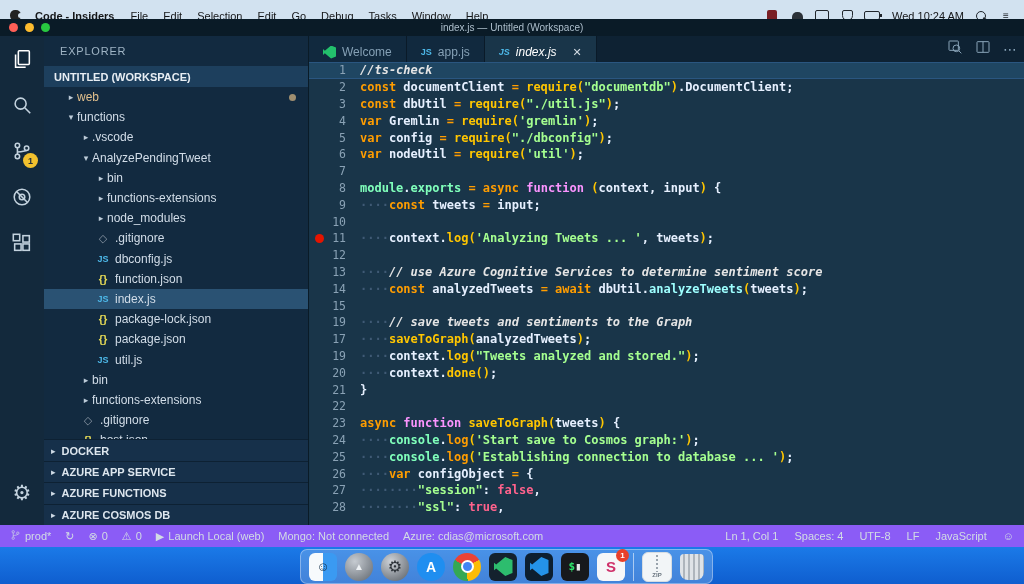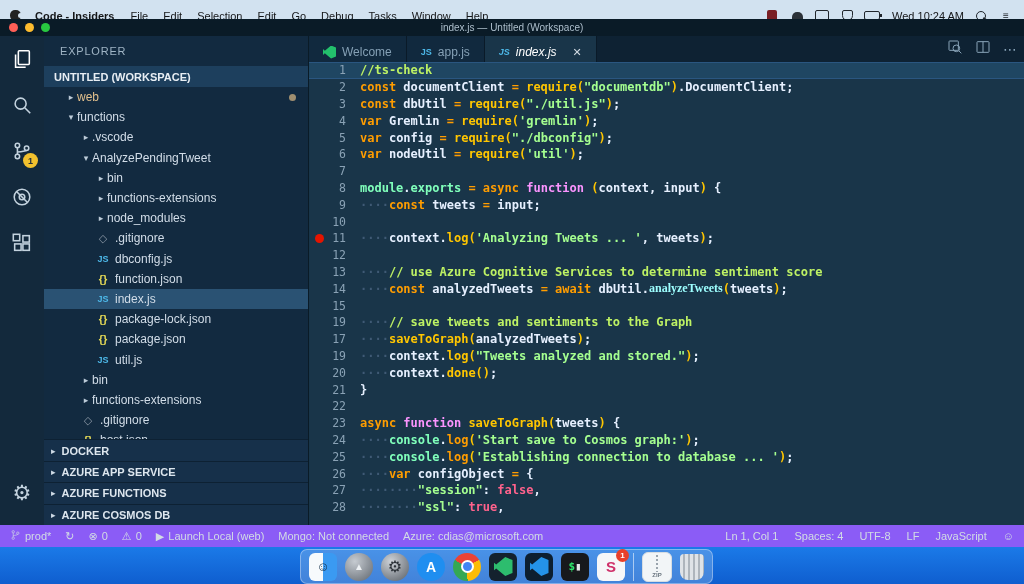--- a/index.html
+++ b/index.html
@@ -74,29 +74,29 @@
   #tab-actions svg{stroke:#8aa5ba;fill:none;stroke-width:1.5;}
   #tab-actions .more{font-size:14px;letter-spacing:1px;cursor:pointer;}
 
   
   #code{position:absolute;left:0;top:26px;width:715px;height:463px;overflow:hidden;
     font-family:"DejaVu Sans Mono",monospace;font-size:12px;font-weight:600;}
   .cline{height:16.8px;display:flex;align-items:center;white-space:pre;position:relative;}
   .cline.current{background:#1f4662;box-shadow:inset 0 1px 0 #2a5680, inset 0 -1px 0 #2a5680;}
   .gut{width:51px;flex:none;text-align:right;padding-right:14px;box-sizing:border-box;color:#8aa2b5;font-weight:400;font-size:11.5px;position:relative;}
   .bp{position:absolute;left:6px;top:50%;margin-top:-4.5px;width:9px;height:9px;border-radius:50%;background:#e51400;}
-  .c-comment{color:#bef264;}
+  .c-comment{color:#e5e5e5;font-style:italic;}
   .c-kw{color:#ff9d00;}
   .c-op{color:#ff9d00;}
   .c-fn{color:#ffc600;}
   .c-str{color:#a5ff90;}
   .c-plain{color:#e6f0ff;}
   .c-pink{color:#fb94ff;}
   .c-green{color:#80ffbb;}
-  .c-cyan{color:#9effff;font-family:Liberation Serif, serif;}
+  .c-cyan{color:#9effff;}
   .c-bool{color:#ff628c;}
   .c-ws{color:#3f5a75;}
 
   
   #statusbar{position:absolute;left:0;top:525px;width:1024px;height:22px;background:#8b5cf6;color:#d2dce4;
     display:flex;align-items:center;font-size:11px;padding:0 10px;box-sizing:border-box;}
   .sb-item{display:flex;align-items:center;gap:4px;margin-right:14px;cursor:pointer;white-space:nowrap;}
   .sb-item svg{stroke:#d2dce4;fill:none;stroke-width:1.4;}
   .sb-right{margin-left:auto;display:flex;align-items:center;}
   .sb-right .sb-item{margin-right:0;margin-left:16px;}

